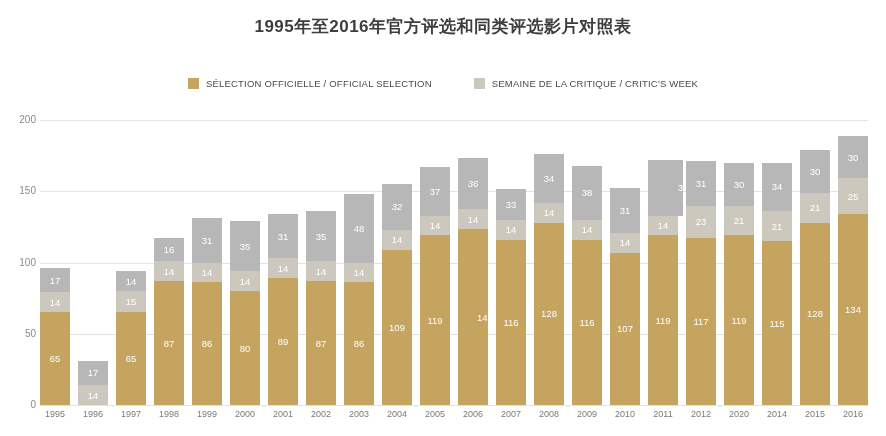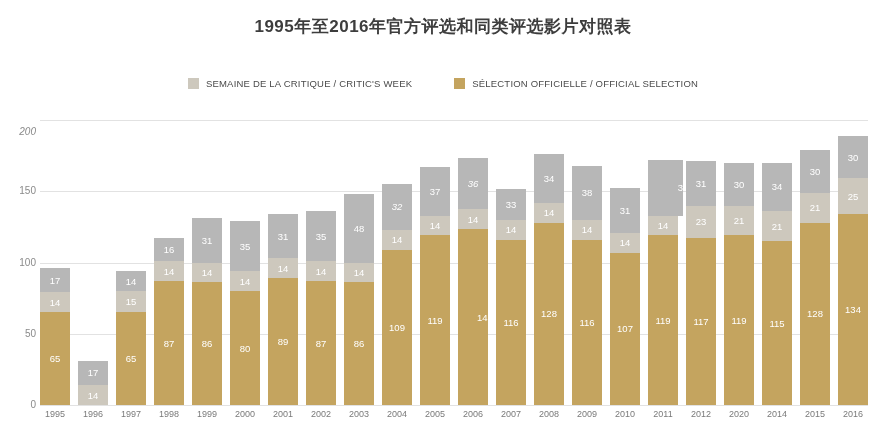--- a/index.html
+++ b/index.html
@@ -80,41 +80,41 @@
 </style>
 </head>
 <body>
 
 <div id="chart-root">
 
   <div class="chart-title">1995年至2016年官方评选和同类评选影片对照表</div>
 
   <div class="legend" id="legend">
       <div class="legend-item">
+        <span class="legend-swatch" style="background: rgb(196, 164, 95);"></span>
+        <span class="legend-label">SÉLECTION OFFICIELLE / OFFICIAL SELECTION</span>
+      </div>
+      <div class="legend-item">
         <span class="legend-swatch" style="background: rgb(205, 200, 189);"></span>
         <span class="legend-label">SEMAINE DE LA CRITIQUE / CRITIC'S WEEK</span>
-      </div>
-      <div class="legend-item">
-        <span class="legend-swatch" style="background: rgb(196, 164, 95);"></span>
-        <span class="legend-label">SÉLECTION OFFICIELLE / OFFICIAL SELECTION</span>
       </div>
     </div>
 
   <div class="plot">
     <div id="gridlines">
         <div class="grid-line" style="top: 285px;"></div>
         <div class="y-label" style="top: 285px;">0</div>
         <div class="grid-line" style="top: 213.75px;"></div>
         <div class="y-label" style="top: 213.75px;">50</div>
         <div class="grid-line" style="top: 142.5px;"></div>
         <div class="y-label" style="top: 142.5px;">100</div>
         <div class="grid-line" style="top: 71.25px;"></div>
         <div class="y-label" style="top: 71.25px;">150</div>
         <div class="grid-line" style="top: 0px;"></div>
-        <div class="y-label" style="top: 12px; font-style: italic;">200</div>
+        <div class="y-label" style="top: 0px;">200</div>
       </div>
     <div class="bars" id="bars">
         <div class="bar-group">
           <div class="seg s2" style="height: 24.225px;">17</div>
           <div class="seg s1" style="height: 19.95px;">14</div>
           <div class="seg s0" style="height: 92.625px;">65</div>
         </div>
         <div class="bar-group">
           <div class="seg s2" style="height: 24.225px;">17</div>
           <div class="seg s1" style="height: 19.95px;">14</div>

